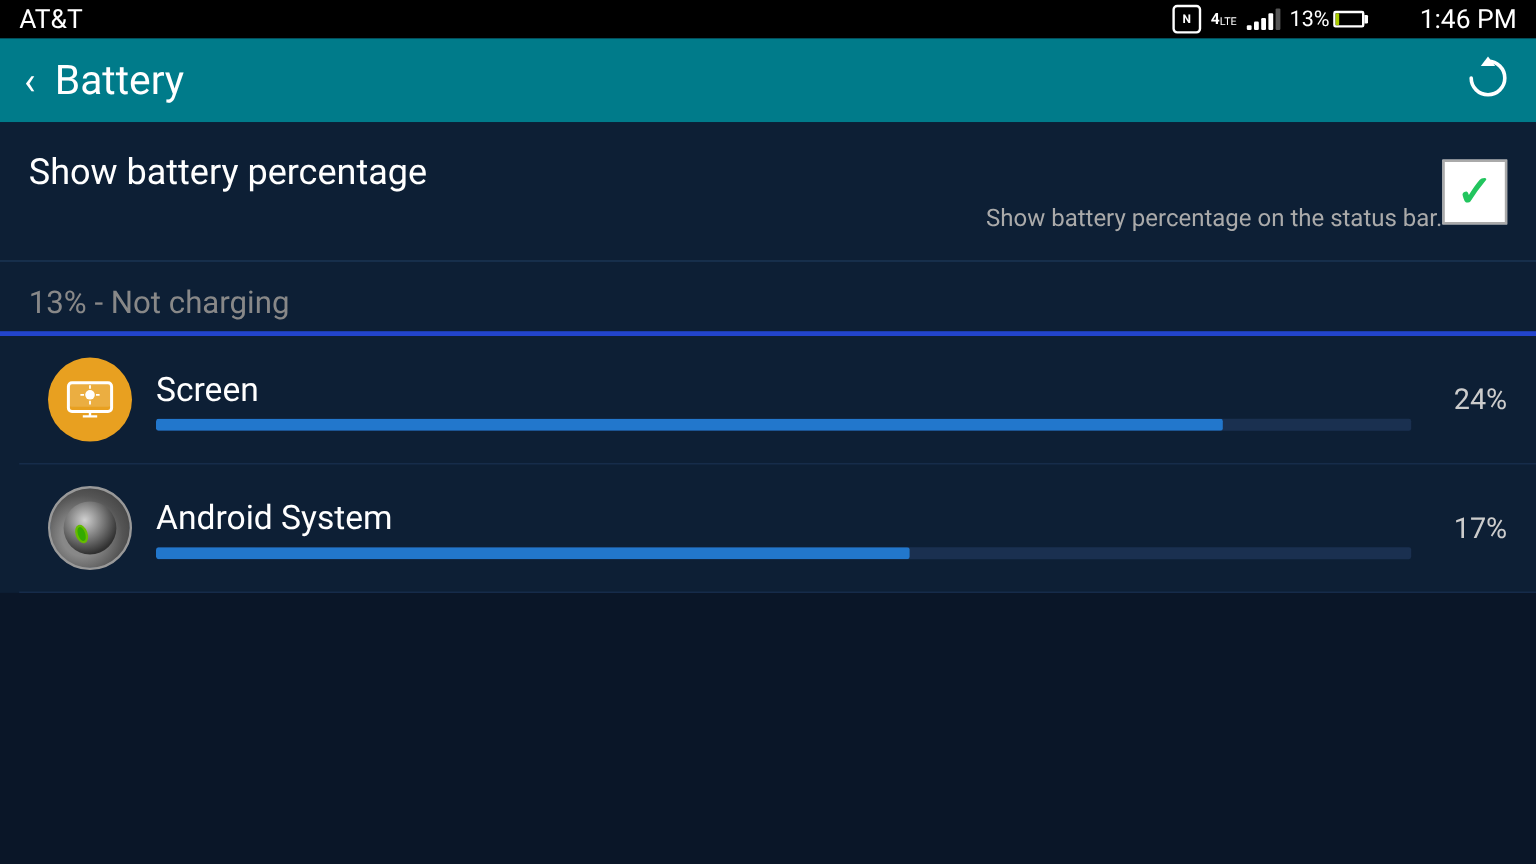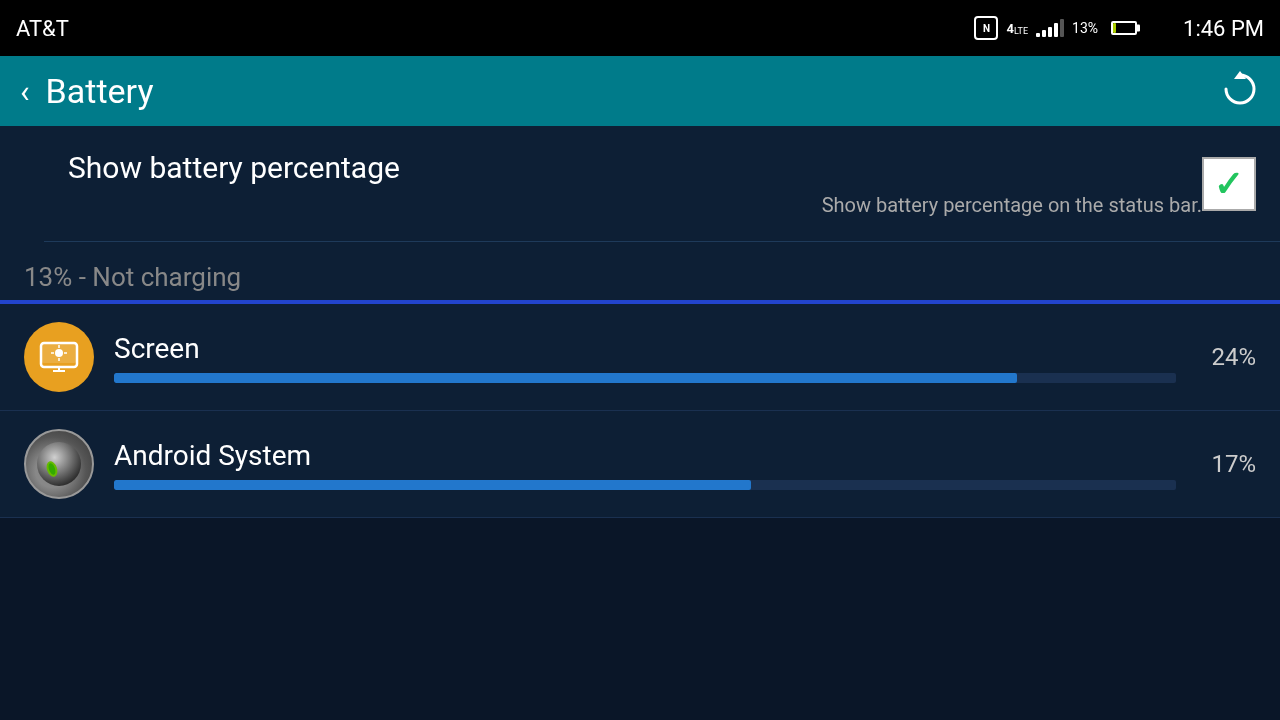--- a/index.html
+++ b/index.html
@@ -8,21 +8,21 @@
       height: 720px;
       overflow: hidden;
       font-family: 'Roboto', Arial, sans-serif;
       background: #0a1628;
       color: #fff;
     }
 
     
     #status-bar {
       background: #000;
-      height: 56px;
+      height: 32px;
       display: flex;
       align-items: center;
       justify-content: space-between;
       padding: 0 16px;
     }
     #status-bar-carrier {
       font-size: 22px;
       color: #fff;
       font-weight: 400;
     }
@@ -61,22 +61,22 @@
       height: 18px;
     }
     .signal-bar {
       width: 4px;
       background: #fff;
       border-radius: 1px;
     }
     .battery-status {
       display: flex;
       align-items: center;
-      gap: 13px;
-      font-size: 14px;
+      gap: 3px;
+      font-size: 18px;
       color: #fff;
     }
     .battery-icon {
       display: flex;
       align-items: center;
     }
     .battery-outer {
       width: 26px;
       height: 14px;
       border: 2px solid #fff;
@@ -142,21 +142,20 @@
 
     
     #battery-percentage-row {
       display: flex;
       align-items: center;
       justify-content: space-between;
       padding: 24px 24px 24px 24px;
       border-bottom: 1px solid #1e3a5a;
       background: #0d1f35;
       min-height: 110px;
-      margin-left: 44px;
     }
     #battery-percentage-text {
       flex: 1;
     }
     #battery-percentage-title {
       font-size: 30px;
       color: #fff;
       font-weight: 400;
       margin-bottom: 8px;
     }
@@ -219,20 +218,21 @@
     
     #apps-list {
       background: #0d1f35;
     }
     .app-row {
       display: flex;
       align-items: center;
       padding: 18px 24px;
       border-bottom: 1px solid #1a3050;
       gap: 20px;
+      margin-left: 16px;
     }
     .app-icon {
       width: 70px;
       height: 70px;
       border-radius: 50%;
       flex-shrink: 0;
       display: flex;
       align-items: center;
       justify-content: center;
       font-size: 28px;

